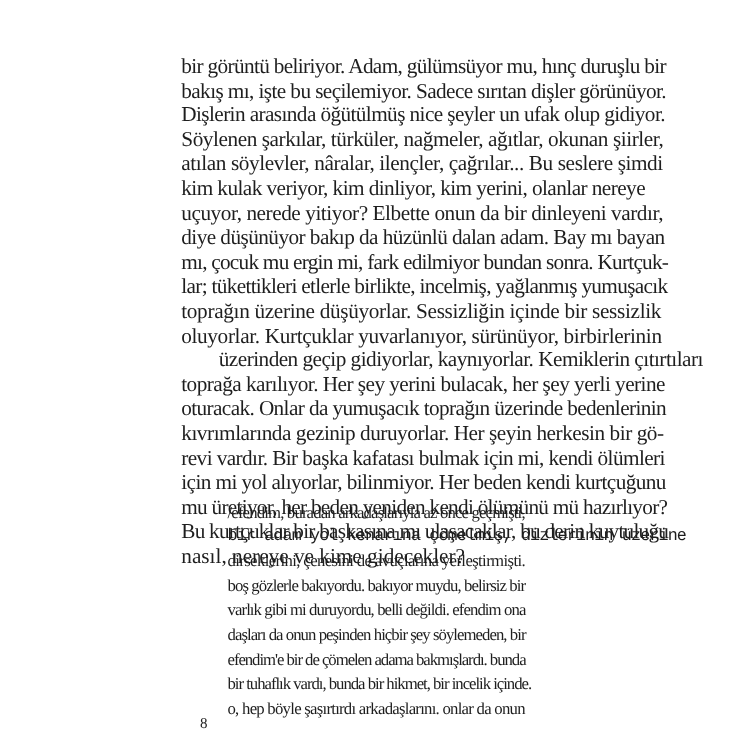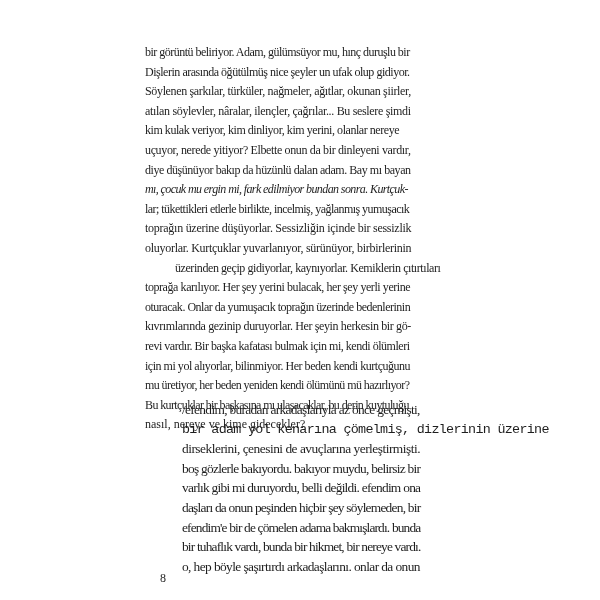--- a/index.html
+++ b/index.html
@@ -3,48 +3,49 @@
 <meta charset="utf-8">
 <style>
   html, body { margin: 0; padding: 0; }
   body {
     width: 600px; height: 600px; background: #ffffff; position: relative; overflow: hidden;
     font-family: "Liberation Serif", "DejaVu Serif", serif; color: #1e1e1e;
   }
   .page { position: absolute; left: 0; top: 0; width: 600px; height: 600px; }
   .main-text {
     position: absolute; left: 145px; top: 43px; width: 299px;
-    font-size: 12px; line-height: 19.6px; text-align: justify;
+    font-size: 17px; line-height: 19.6px; text-align: justify;
   }
   .main-text .line, .quote .line {
     display: block; text-align: justify; text-align-last: justify; white-space: nowrap;
     height: 19.6px;
   }
   .main-text .line.last, .quote .line.last { text-align-last: left; }
   .quote {
     position: absolute; left: 182px; top: 400px; width: 238px;
     font-size: 13.4px; line-height: 19.6px;
   }
   .page-number {
     position: absolute; left: 160px; top: 571px; font-size: 12px;
   }
 </style>
 </head>
 <body>
 
 <div class="page">
   <div class="main-text">
     <span class="line" style="display: block; width: auto; letter-spacing: -0.516667px; text-align-last: left; text-align: left;">bir görüntü beliriyor. Adam, gülümsüyor mu, hınç duruşlu bir</span>
+    <span class="line" style="display: block; width: auto; letter-spacing: -0.47619px; text-align-last: left; text-align: left;">bakış mı, işte bu seçilemiyor. Sadece sırıtan dişler görünüyor.</span>
     <span class="line" style="display: block; width: auto; letter-spacing: -0.47541px; text-align-last: left; text-align: left;">Dişlerin arasında öğütülmüş nice şeyler un ufak olup gidiyor.</span>
     <span class="line" style="display: block; width: auto; letter-spacing: -0.349206px; text-align-last: left; text-align: left;">Söylenen şarkılar, türküler, nağmeler, ağıtlar, okunan şiirler,</span>
     <span class="line" style="display: block; width: auto; letter-spacing: -0.323077px; text-align-last: left; text-align: left;">atılan söylevler, nâralar, ilençler, çağrılar... Bu seslere şimdi</span>
     <span class="line" style="display: block; width: auto; letter-spacing: -0.45px; text-align-last: left; text-align: left;">kim kulak veriyor, kim dinliyor, kim yerini, olanlar nereye</span>
     <span class="line" style="display: block; width: auto; letter-spacing: -0.360656px; text-align-last: left; text-align: left;">uçuyor, nerede yitiyor? Elbette onun da bir dinleyeni vardır,</span>
     <span class="line" style="display: block; width: auto; letter-spacing: -0.446429px; text-align-last: left; text-align: left;">diye düşünüyor bakıp da hüzünlü dalan adam. Bay mı bayan</span>
-    <span class="line" style="display: block; width: auto; letter-spacing: -0.6px; text-align-last: left; text-align: left; font-style: italic;">mı, çocuk mu ergin mi, fark edilmiyor bundan sonra. Kurtçuk-</span>
+    <span class="line" style="display: block; width: auto; letter-spacing: -0.6px; text-align-last: left; text-align: left;">mı, çocuk mu ergin mi, fark edilmiyor bundan sonra. Kurtçuk-</span>
     <span class="line" style="display: block; width: auto; letter-spacing: -0.538462px; text-align-last: left; text-align: left;">lar; tükettikleri etlerle birlikte, incelmiş, yağlanmış yumuşacık</span>
     <span class="line" style="display: block; width: auto; letter-spacing: -0.262295px; text-align-last: left; text-align: left;">toprağın üzerine düşüyorlar. Sessizliğin içinde bir sessizlik</span>
     <span class="line" style="display: block; width: auto; letter-spacing: -0.283333px; text-align-last: left; text-align: left;">oluyorlar. Kurtçuklar yuvarlanıyor, sürünüyor, birbirlerinin</span>
     <span class="line" style="display: block; width: auto; letter-spacing: -0.428571px; text-align-last: left; text-align: left; margin-left: 30px;">üzerinden geçip gidiyorlar, kaynıyorlar. Kemiklerin çıtırtıları</span>
     <span class="line" style="display: block; width: auto; letter-spacing: -0.428571px; text-align-last: left; text-align: left;">toprağa karılıyor. Her şey yerini bulacak, her şey yerli yerine</span>
     <span class="line" style="display: block; width: auto; letter-spacing: -0.491525px; text-align-last: left; text-align: left;">oturacak. Onlar da yumuşacık toprağın üzerinde bedenlerinin</span>
     <span class="line" style="display: block; width: auto; letter-spacing: -0.366667px; text-align-last: left; text-align: left;">kıvrımlarında gezinip duruyorlar. Her şeyin herkesin bir gö-</span>
     <span class="line" style="display: block; width: auto; letter-spacing: -0.467742px; text-align-last: left; text-align: left;">revi vardır. Bir başka kafatası bulmak için mi, kendi ölümleri</span>
     <span class="line" style="display: block; width: auto; letter-spacing: -0.47541px; text-align-last: left; text-align: left;">için mi yol alıyorlar, bilinmiyor. Her beden kendi kurtçuğunu</span>
     <span class="line" style="display: block; width: auto; letter-spacing: -0.576271px; text-align-last: left; text-align: left;">mu üretiyor, her beden yeniden kendi ölümünü mü hazırlıyor?</span>
@@ -53,18 +54,18 @@
   </div>
 
   <div class="quote">
     <span class="line" style="display: block; width: auto; letter-spacing: -0.68px; text-align-last: left; text-align: left;">/efendim, buradan arkadaşlarıyla az önce geçmişti,</span>
     <span class="line" style="display: block; width: auto; letter-spacing: -0.7px; text-align-last: left; text-align: right; font-family: Liberation Mono, monospace;">bir adam yol kenarına çömelmiş, dizlerinin üzerine</span>
     <span class="line" style="display: block; width: auto; letter-spacing: -0.5px; text-align-last: left; text-align: left;">dirseklerini, çenesini de avuçlarına yerleştirmişti.</span>
     <span class="line" style="display: block; width: auto; letter-spacing: -0.72549px; text-align-last: left; text-align: left;">boş gözlerle bakıyordu. bakıyor muydu, belirsiz bir</span>
     <span class="line" style="display: block; width: auto; letter-spacing: -0.730769px; text-align-last: left; text-align: left;">varlık gibi mi duruyordu, belli değildi. efendim ona</span>
     <span class="line" style="display: block; width: auto; letter-spacing: -0.764706px; text-align-last: left; text-align: left;">daşları da onun peşinden hiçbir şey söylemeden, bir</span>
     <span class="line" style="display: block; width: auto; letter-spacing: -0.836735px; text-align-last: left; text-align: left;">efendim'e bir de çömelen adama bakmışlardı. bunda</span>
-    <span class="line" style="display: block; width: auto; letter-spacing: -0.821429px; text-align-last: left; text-align: left;">bir tuhaflık vardı, bunda bir hikmet, bir nereye vardı.</span>
+    <span class="line" style="display: block; width: auto; letter-spacing: -0.821429px; text-align-last: left; text-align: left;">bir tuhaflık vardı, bunda bir hikmet, bir incelik içinde.</span>
     <span class="line" style="display: block; width: auto; letter-spacing: -0.596154px; text-align-last: left; text-align: left;">o, hep böyle şaşırtırdı arkadaşlarını. onlar da onun</span>
   </div>
 
   <div class="page-number">8</div>
 </div>
 
 </body></html>

